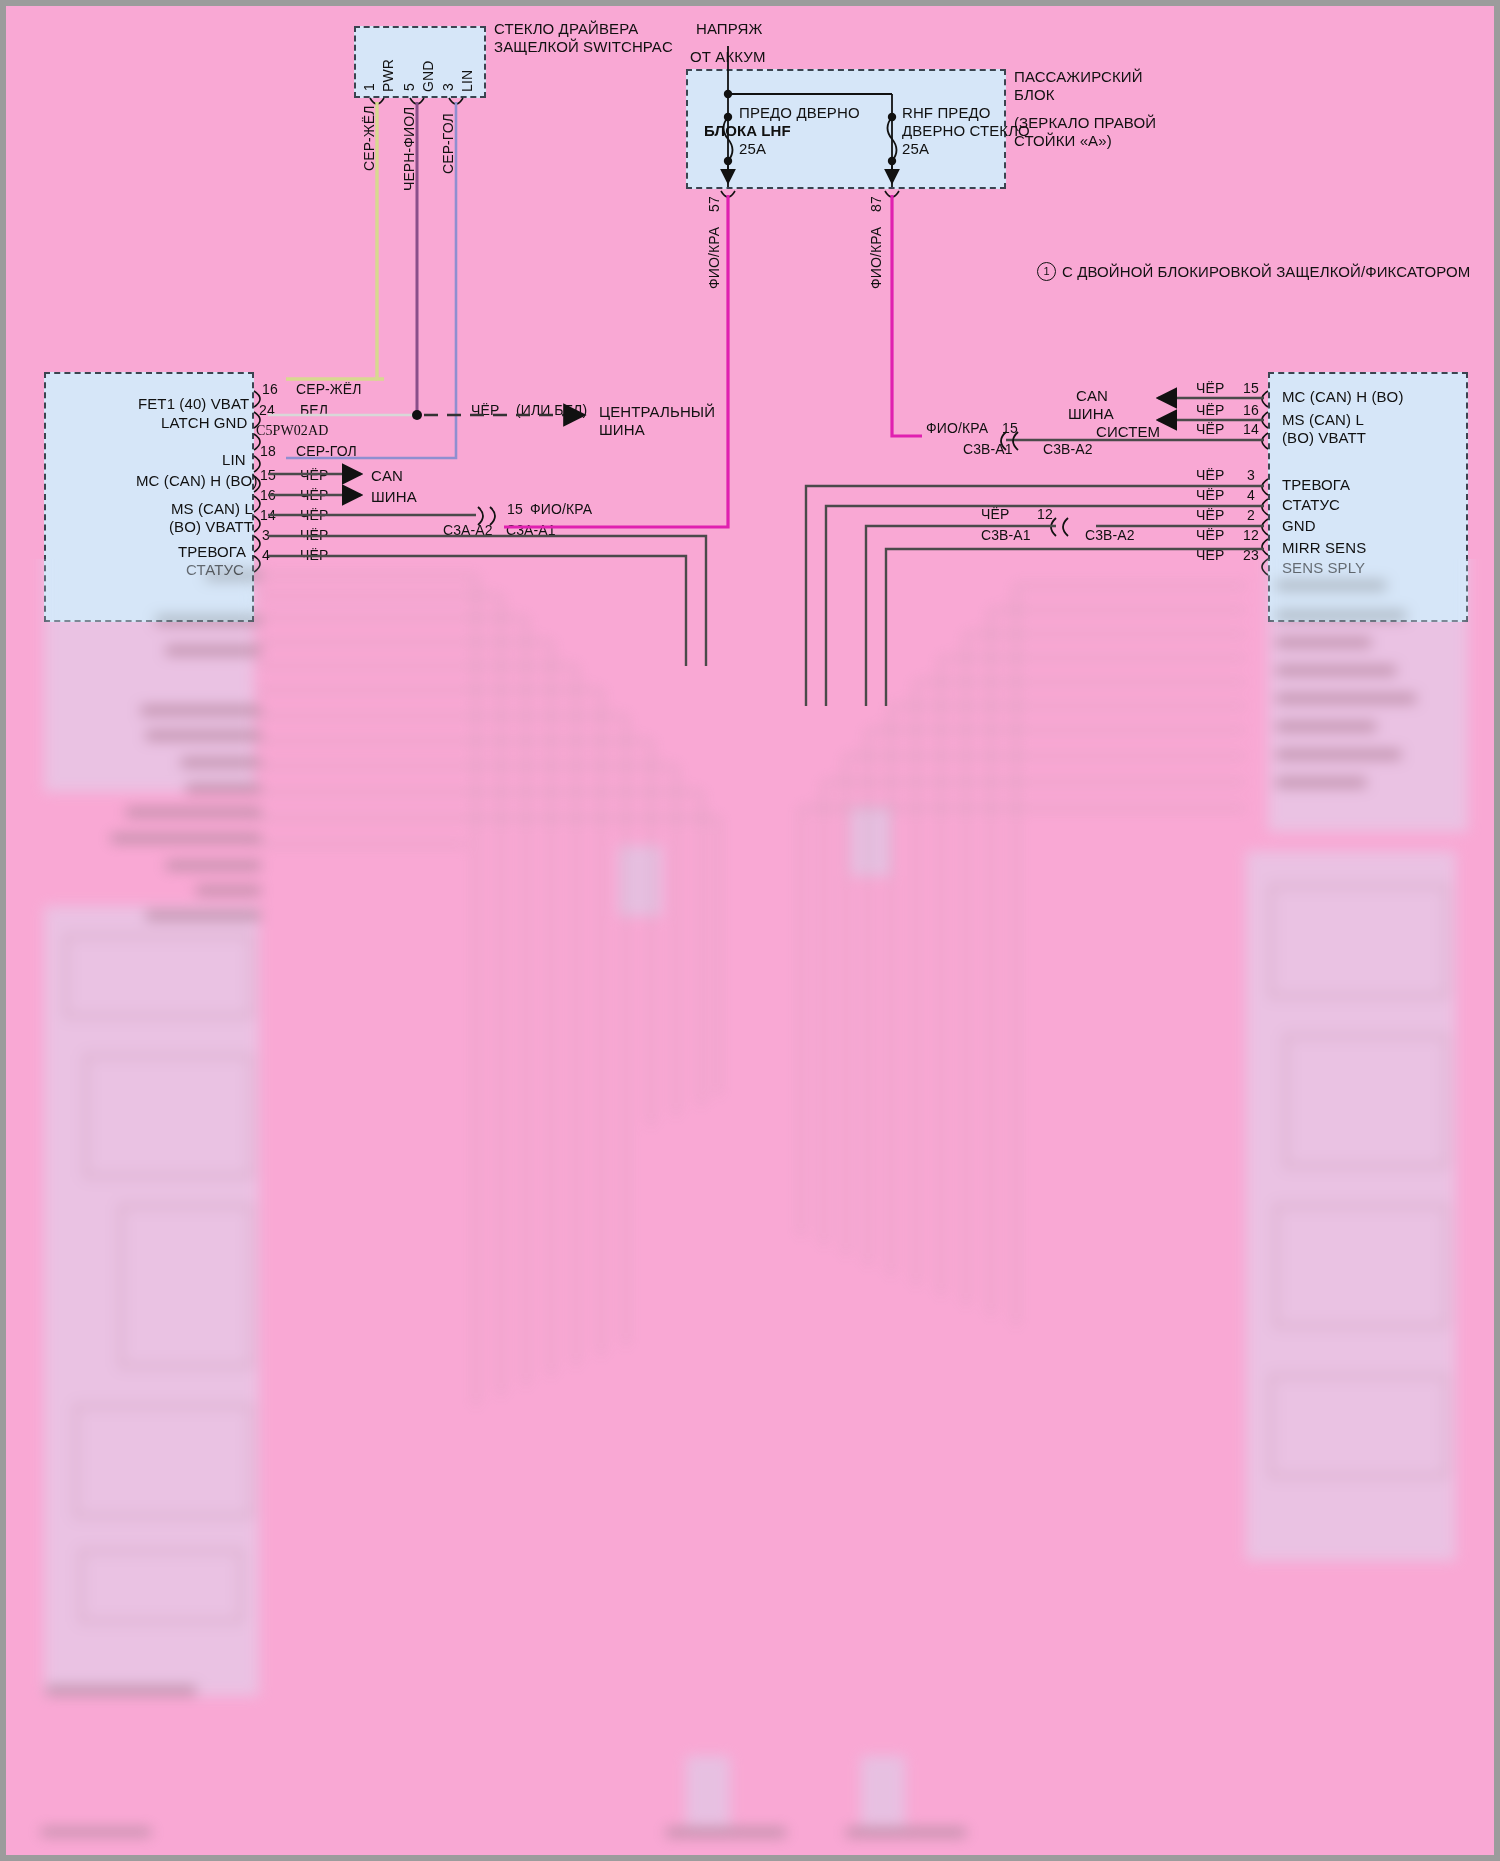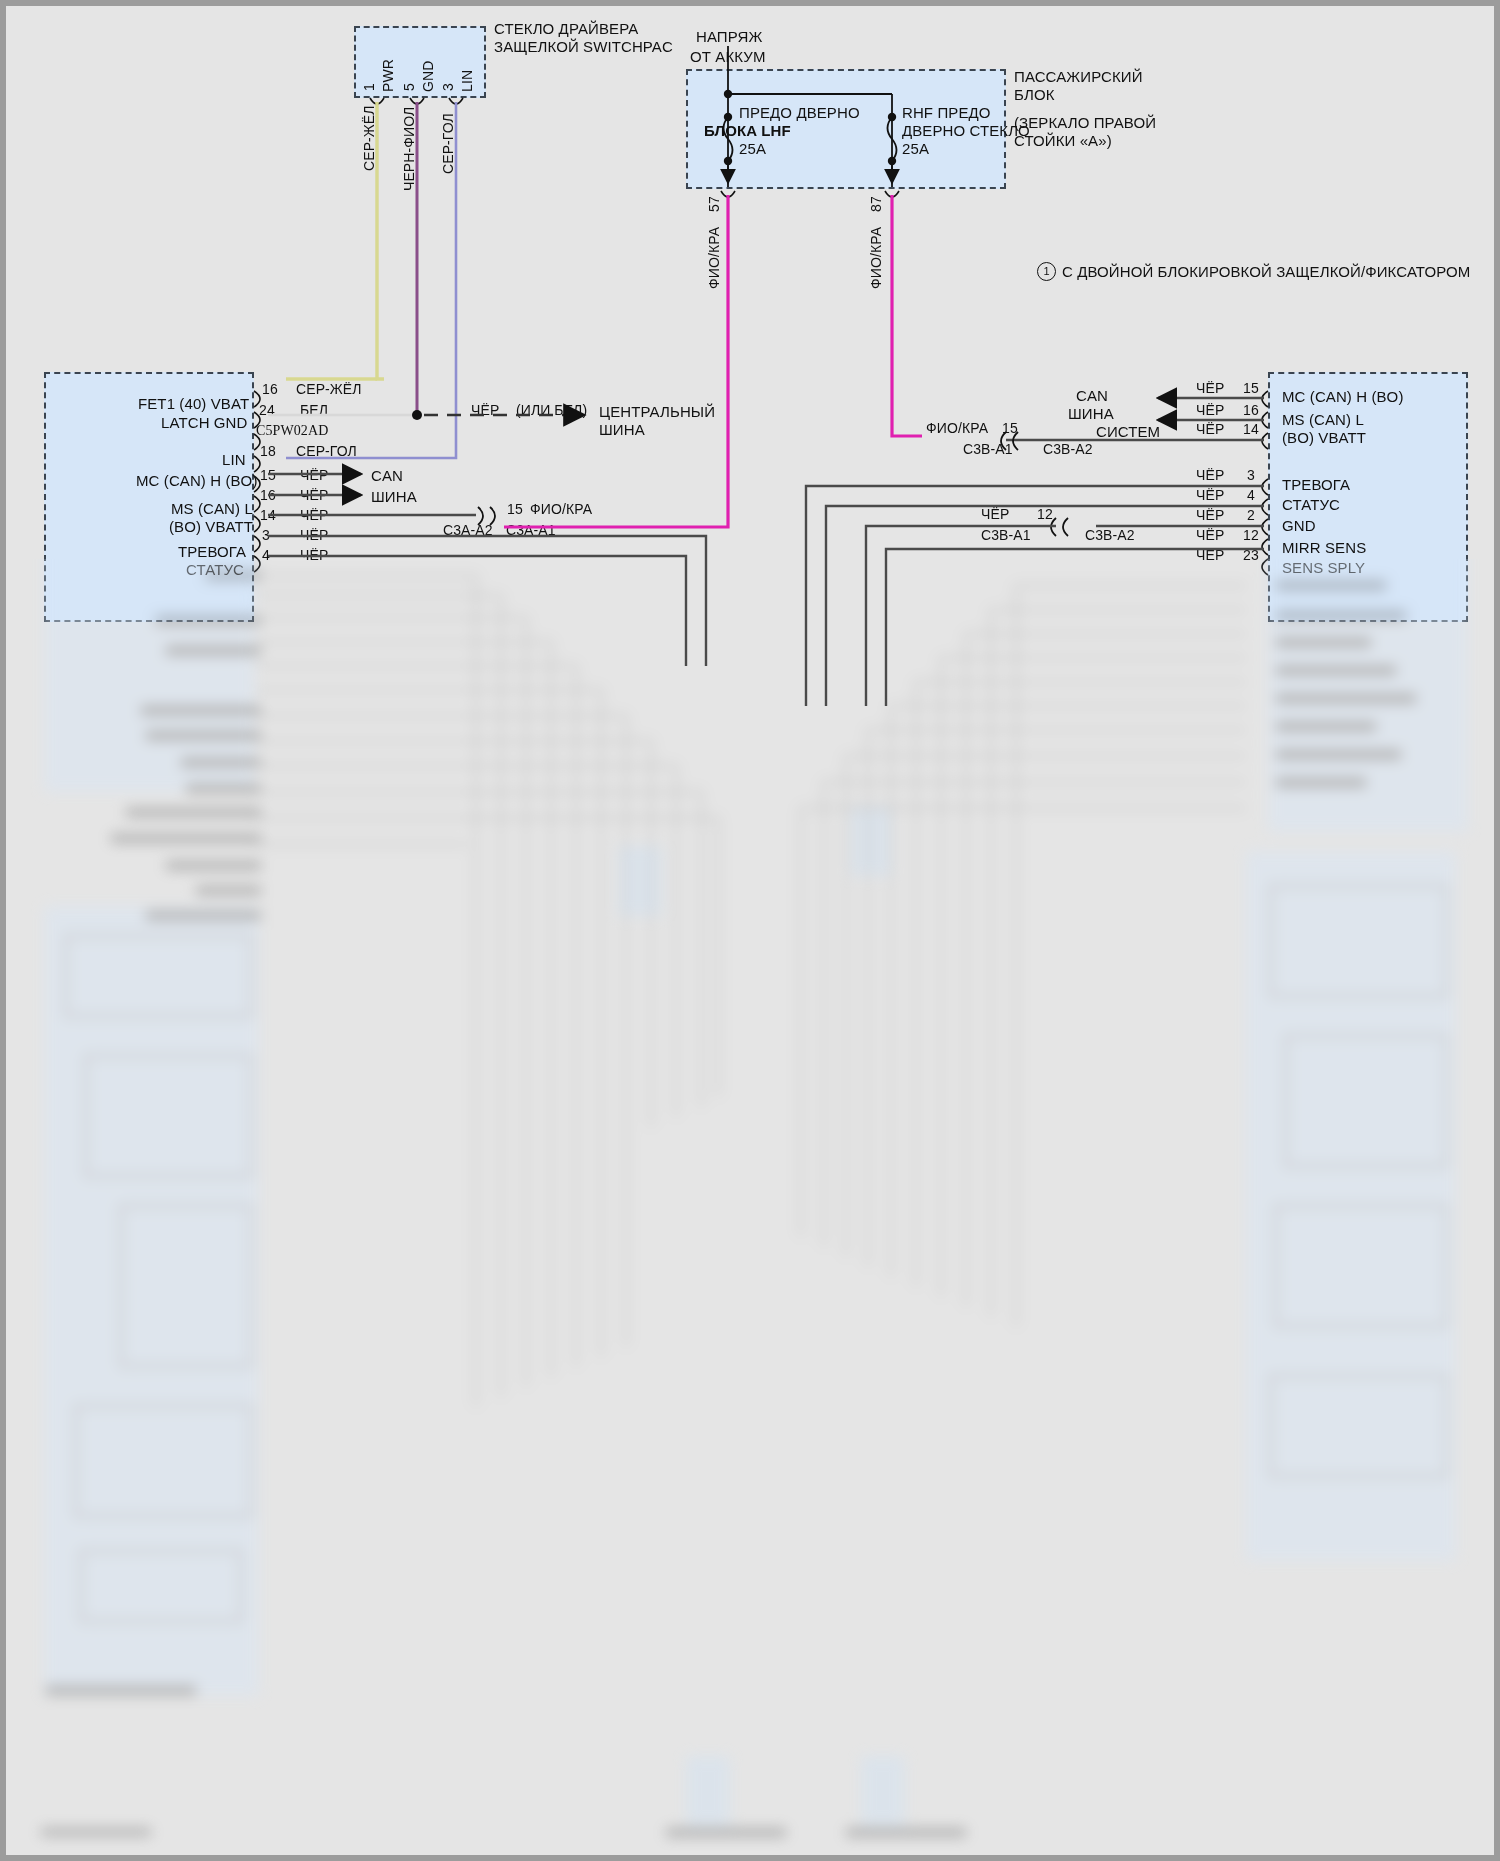--- a/index.html
+++ b/index.html
@@ -1,20 +1,20 @@
 <!DOCTYPE html>
 <html><head>
 <meta charset="utf-8">
 <title>Wiring Diagram</title>
 <style>
   html,body{margin:0;padding:0;background:#9c9c9c;}
   #page{
     position:relative;
     width:1500px;height:1861px;
-    background:#e5e5e5;
+    background:#f9a8d4;
     border:6px solid #9c9c9c;
     box-sizing:border-box;
     font-family:"Liberation Sans", sans-serif;
     overflow:hidden;
   }
   #sharp, #blur{position:absolute;left:0;top:0;width:1488px;height:1849px;}
   #blurlayer{
     position:absolute;left:0;top:553px;width:1488px;height:1296px;
     overflow:hidden;
   }
@@ -50,21 +50,21 @@
 
     <div class="t sm vert" style="left:355px;top:85px;">1</div>
     <div class="t sm vert" style="left:395px;top:85px;">5</div>
     <div class="t sm vert" style="left:434px;top:85px;">3</div>
 
     <div class="t sm vert" style="left:355px;top:165px;">СЕР-ЖЁЛ</div>
     <div class="t sm vert" style="left:395px;top:185px;">ЧЕРН-ФИОЛ</div>
     <div class="t sm vert" style="left:434px;top:168px;">СЕР-ГОЛ</div>
 
     <div class="mod dash" style="left:680px;top:63px;width:320px;height:120px;"></div>
-    <div class="t" style="left:690px;top:22px;">НАПРЯЖ</div>
+    <div class="t" style="left:690px;top:14px;">НАПРЯЖ</div>
     <div class="t" style="left:684px;top:42px;">ОТ АККУМ</div>
 
     <div class="t" style="left:733px;top:98px;">ПРЕДО ДВЕРНО</div>
     <div class="t" style="left:698px;top:116px;font-weight:bold;">БЛОКА LHF</div>
     <div class="t" style="left:733px;top:134px;">25A</div>
 
     <div class="t" style="left:896px;top:98px;">RHF ПРЕДО</div>
     <div class="t" style="left:896px;top:116px;">ДВЕРНО СТЕКЛО</div>
     <div class="t" style="left:896px;top:134px;">25A</div>
 

